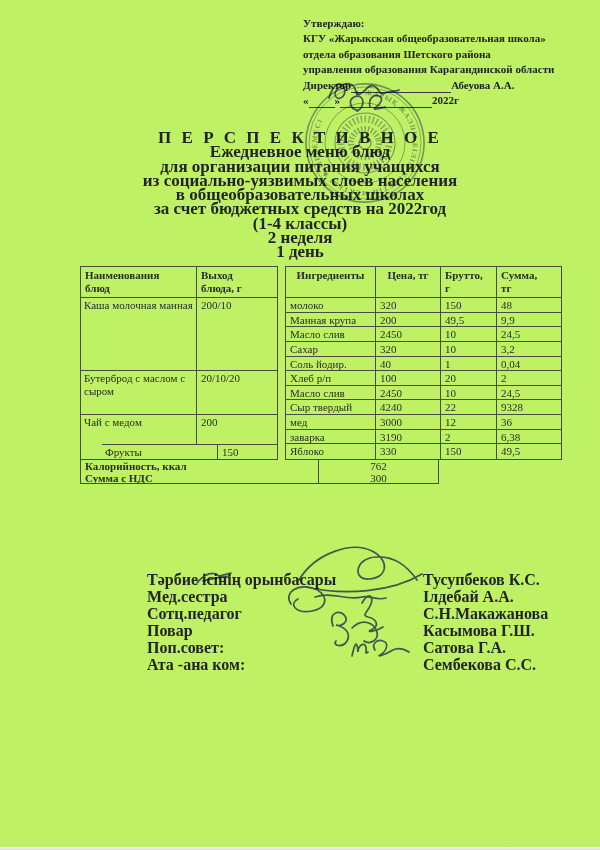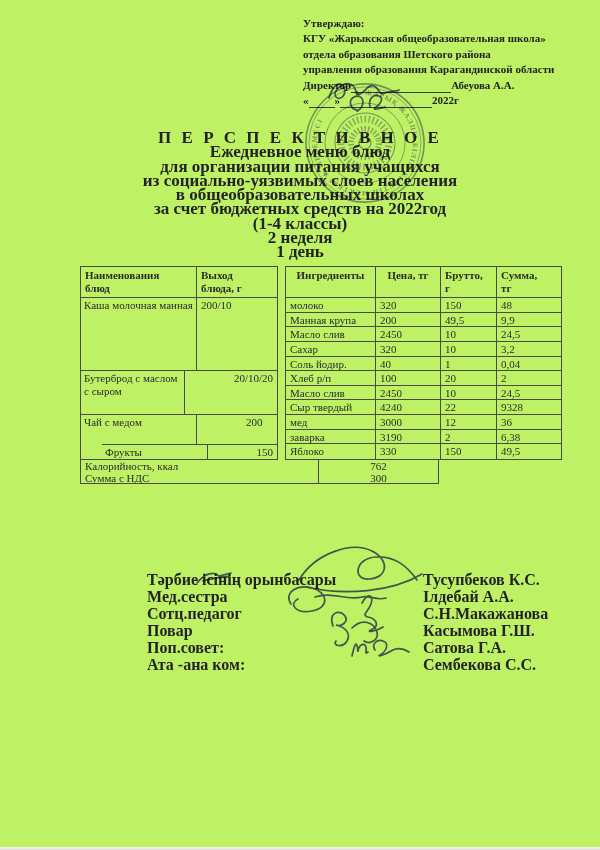--- a/index.html
+++ b/index.html
@@ -28,39 +28,39 @@
   
   .menu-table {
     position: absolute; left: 80px; top: 266px; width: 482px; height: 218px;
     font-size: 11px; line-height: 12.5px; color: #2b2b2b;
   }
   .lt { position: absolute; left: 0; top: 0; width: 198px; height: 194px; border: 1px solid #4a4a48; }
   .lt-header { display: flex; height: 31px; border-bottom: 1px solid #4a4a48; font-weight: bold; }
   .lt-h1 { width: 116px; border-right: 1px solid #4a4a48; padding: 2px 4px; white-space: pre-line; }
   .lt-h2 { flex: 1; padding: 2px 4px; white-space: pre-line; }
   .lt-group { display: flex; }
-  .lt-group + .lt-group { border-top: 1px solid #4a4a48; gap: 45px; }
+  .lt-group + .lt-group { border-top: 1px solid #4a4a48; }
   .g0 { height: 72px; } .g1 { height: 44px; } .g2 { height: 30px; } .g3 { height: 15px; margin-left: 21px; }
   .lt-dish { width: 116px; border-right: 1px solid #4a4a48; padding: 1px 3px; }
   .lt-out { flex: 1; padding: 1px 4px; }
   .rt {
     position: absolute; left: 205px; top: 0; width: 277px; height: 194px;
     border: 1px solid #4a4a48; display: grid;
     grid-template-columns: 90px 65px 56px 1fr;
     grid-template-rows: 31px repeat(11, 1fr);
   }
   .rt > div { border-right: 1px solid #4a4a48; border-bottom: 1px solid #4a4a48; padding: 1px 4px; overflow: hidden; }
   .rt > div.lc { border-right: none; }
   .rt > div.lr { border-bottom: none; }
   .rt-h { font-weight: bold; padding-top: 2px !important; white-space: pre-line; }
   .rt-h.center { text-align: center; }
   .sum-label {
     position: absolute; left: 0; top: 194px; width: 239px; height: 24px;
     border-left: 1px solid #4a4a48; border-right: 1px solid #4a4a48; border-bottom: 1px solid #4a4a48;
-    font-weight: normal; padding: 1px 4px 0 4px; line-height: 11.5px;
+    font-weight: bold; padding: 1px 4px 0 4px; line-height: 11.5px;
   }
   .sum-value {
     position: absolute; left: 239px; top: 194px; width: 120px; height: 24px;
     border-right: 1px solid #4a4a48; border-bottom: 1px solid #4a4a48;
     text-align: center; padding-top: 1px; line-height: 11.5px;
   }
   
   .sig-labels, .sig-names {
     position: absolute; top: 572px; font-weight: bold; font-size: 16px;
     line-height: 16.9px; color: #232326;

